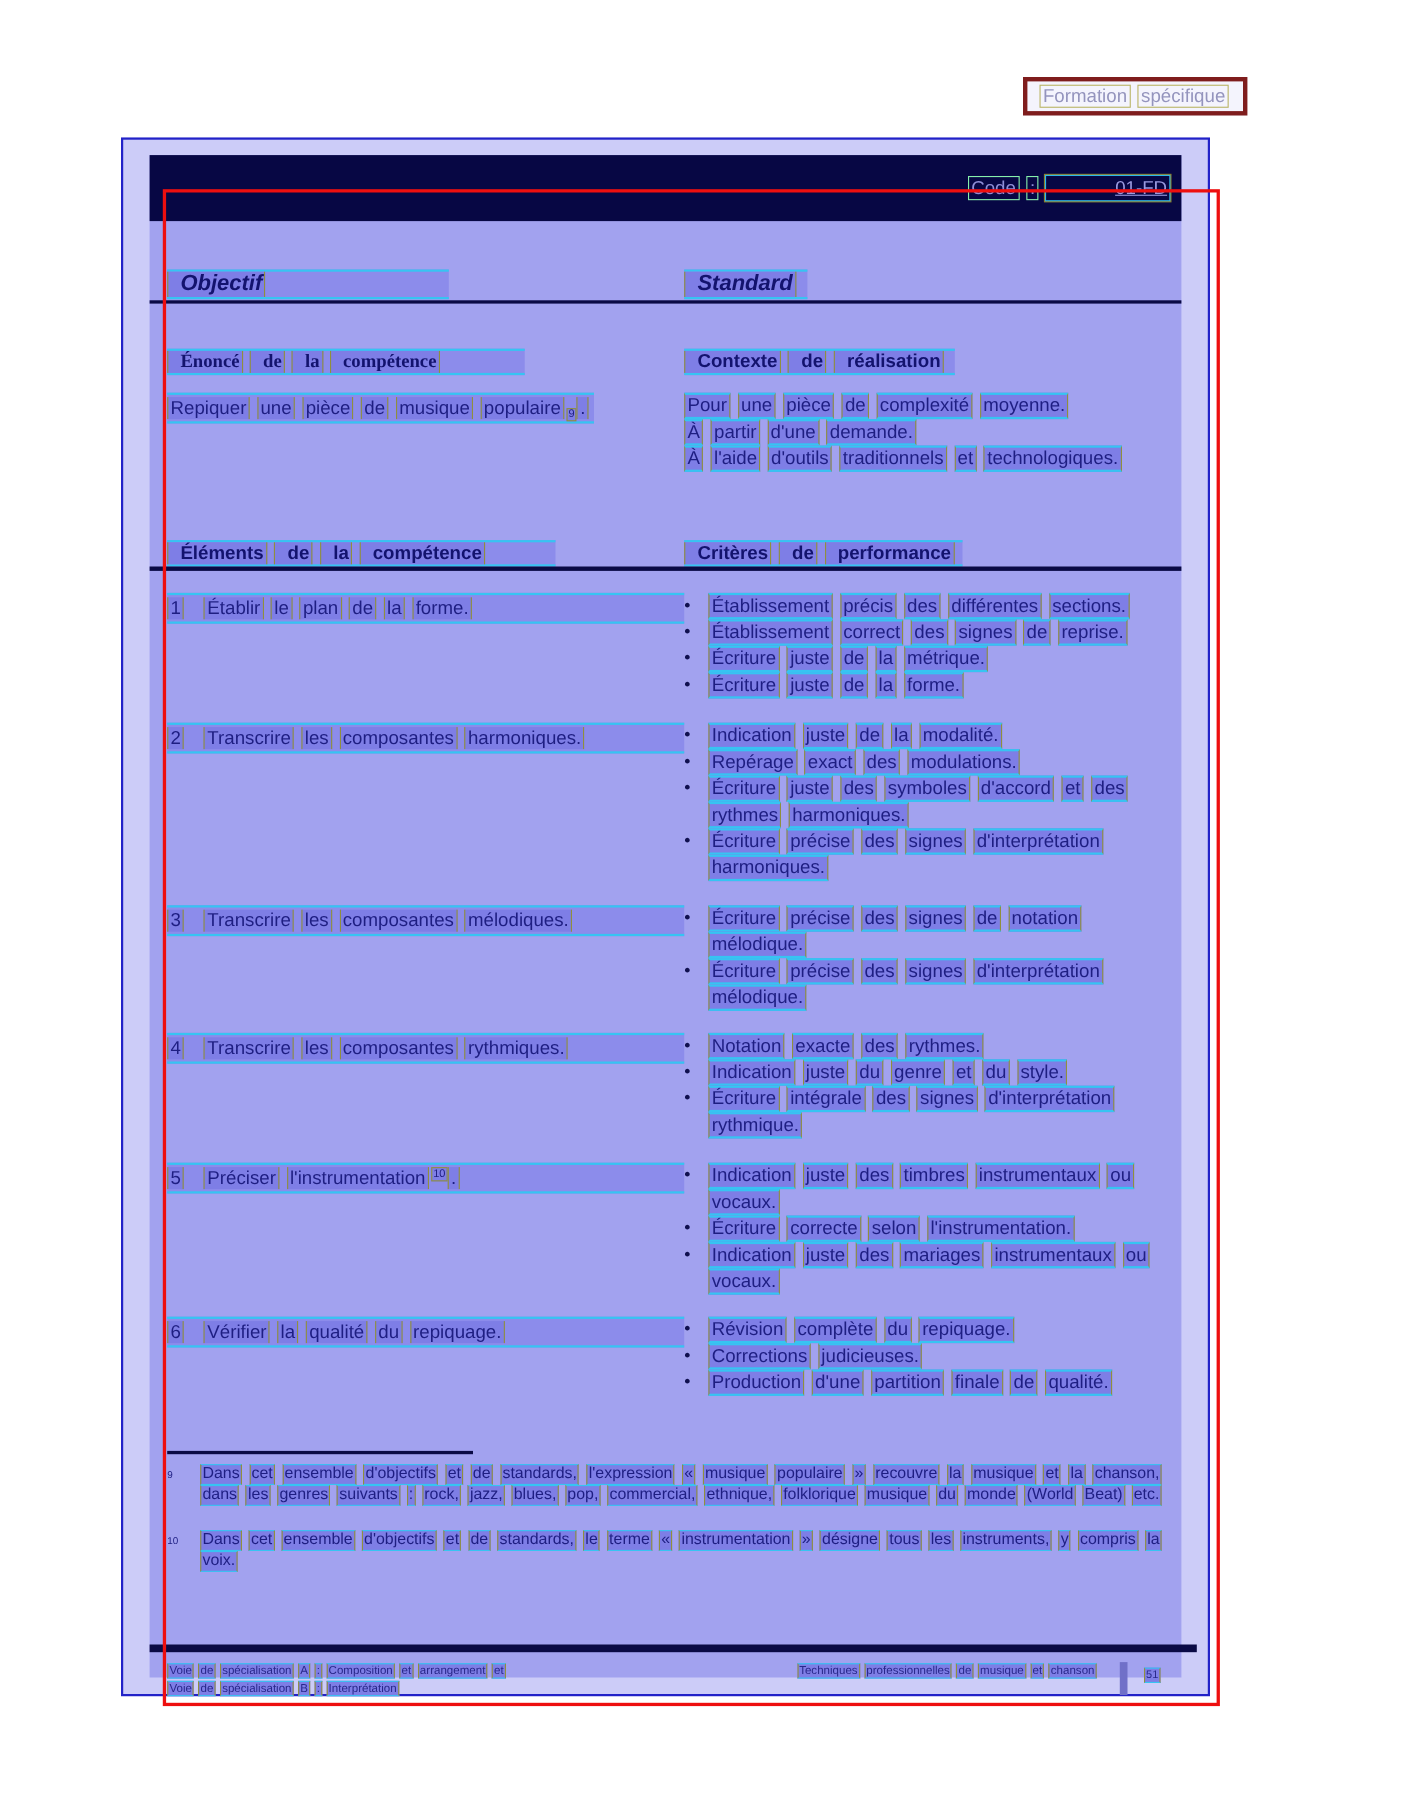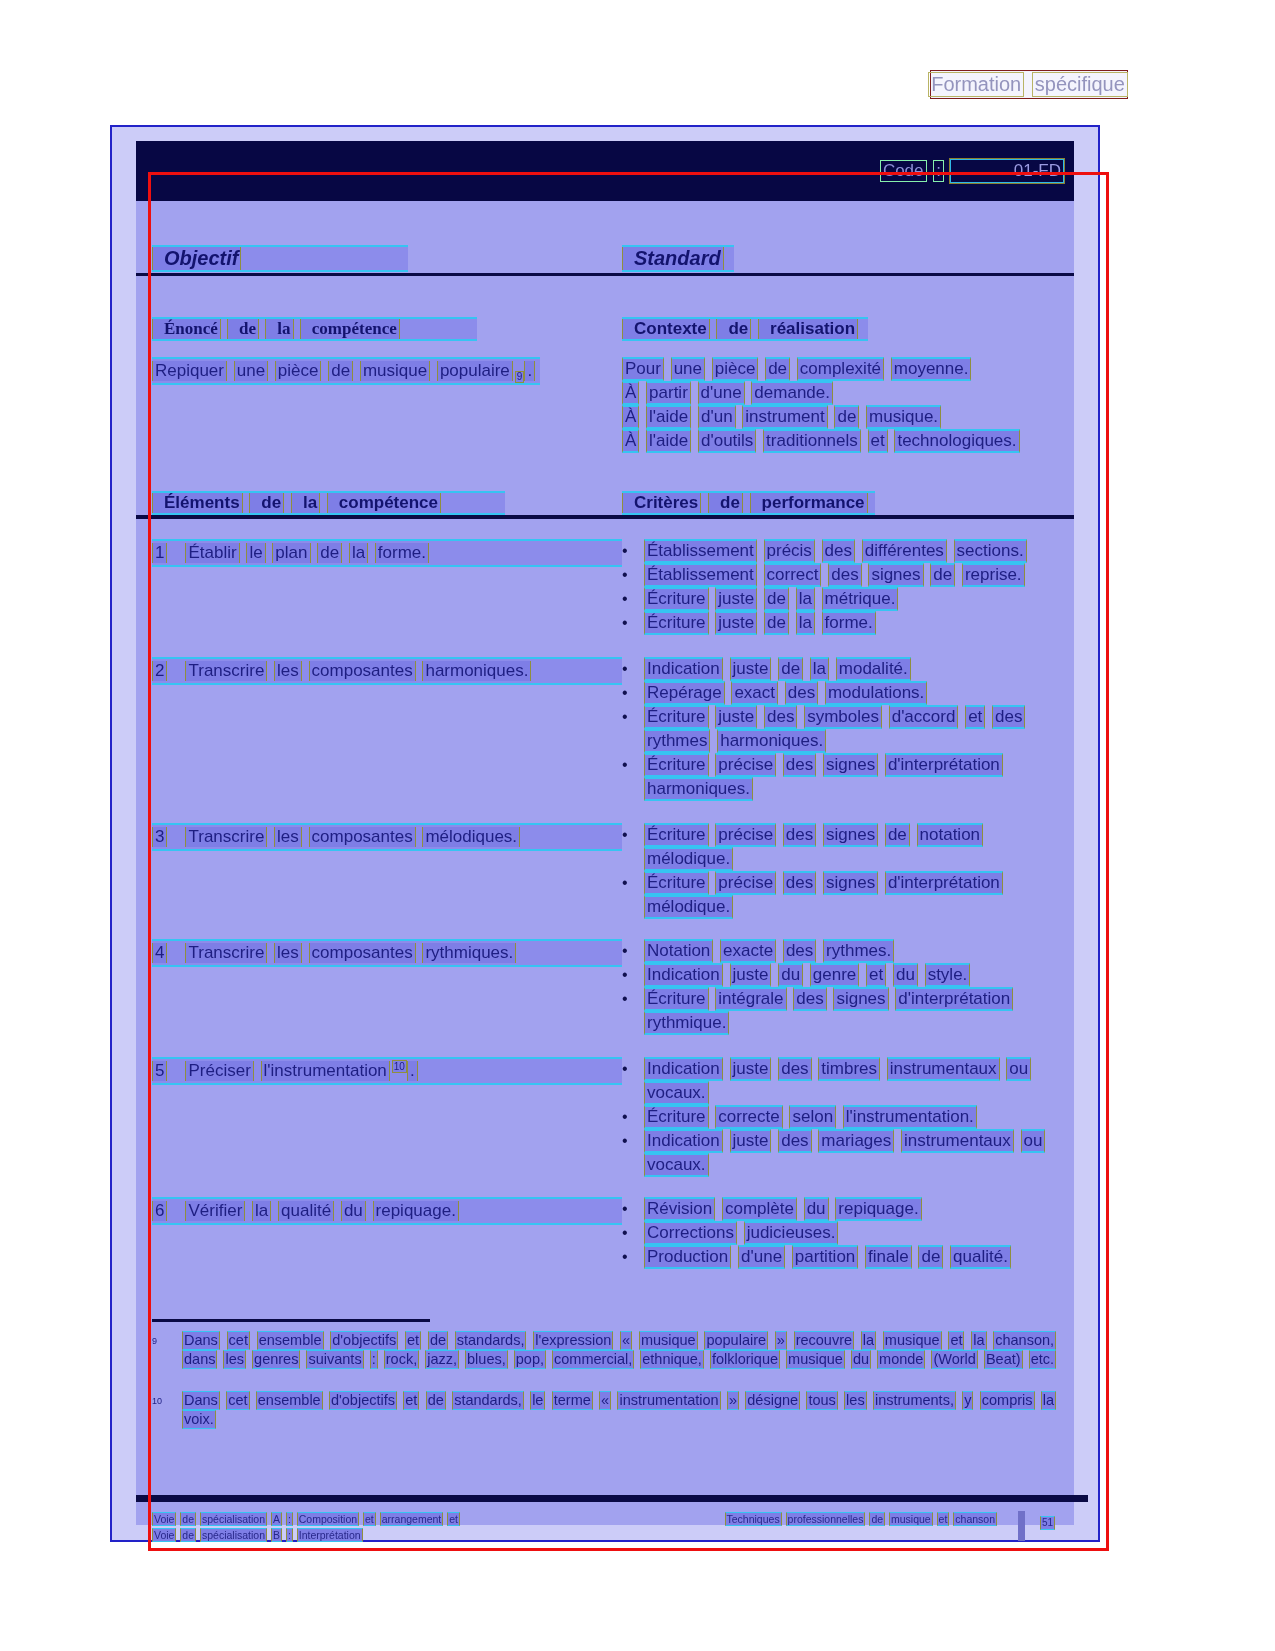--- a/index.html
+++ b/index.html
@@ -4,44 +4,44 @@
 <style>
   html,body{margin:0;padding:0;}
   body{
     width:1275px;height:1651px;position:relative;background:#ffffff;
     font-family:"Liberation Sans","DejaVu Sans",sans-serif;
     color:#1e1e82;overflow:hidden;
   }
   
   .form-box{
     position:absolute;left:930px;top:70px;width:196px;height:27px;
-    border:1px solid #7f1d1d;background:#f4f4fd;
+    border:4px solid #7f1d1d;background:#f4f4fd;
     display:flex;align-items:center;justify-content:center;
-    font-size:20px;color:#9494bd;white-space:nowrap;text-align:right;
+    font-size:17px;color:#9494bd;white-space:nowrap;text-align:right;
   }
   .form-box .w{background:transparent;border:1px solid #b9b465;border-top-width:1px;border-bottom-width:1px;color:#9494bd;}
 
   
   .page{
     position:absolute;left:110px;top:125px;width:986px;height:1413px;
     background:#ccccf8;border:2px solid #2222c8;
   }
   .panel{
     position:absolute;left:24px;top:14px;width:938px;height:1384px;
     background:#a2a2ef;
   }
   .navy-band{
     position:absolute;left:0;top:0;width:100%;height:60px;background:#070744;
     display:flex;align-items:center;justify-content:flex-end;
     font-size:17px;color:#8f8fd8;padding-right:10px;box-sizing:border-box;
   }
   .navy-band .w{background:transparent;border:1px solid #86efac;color:#8f8fd8;}
   .code-value-box{
     display:inline-block;width:108px;margin-left:4px;border:1px solid #2fb9e8;
-    box-shadow:0 0 0 1px #8a8030;text-align:right;color:#9a9ae0;padding:1px 2px;
+    box-shadow:0 0 0 1px #8a8030;text-align:right;color:#9a9ae0;padding:1px 2px;text-decoration:underline;
   }
 
   
   .w{
     display:inline-block;background:#7e7ee6;border:1px solid #8f8f3e;
     border-top:2px solid #36c4f2;border-bottom:2px solid #36c4f2;
     padding:0 2px;margin:0 2px 0 0;line-height:1.15;
   }
   .hl-sup{
     font-size:10px;vertical-align:6px;background:#7e7ee6;
@@ -120,21 +120,20 @@
       <div>
         <div class="band" style="width:388px;">
           <span class="hlw"><span class="w">Repiquer</span> <span class="w">une</span> <span class="w">pièce</span> <span class="w">de</span> <span class="w">musique</span> <span class="w">populaire</span></span>
             <sup class="hl-sup">9</sup>
             <span class="hlw"><span class="w">.</span></span>
         </div>
       </div>
       <div>
         <div class="critext"><span class="hlw flowhl"><span class="w">Pour</span> <span class="w">une</span> <span class="w">pièce</span> <span class="w">de</span> <span class="w">complexité</span> <span class="w">moyenne.</span></span></div>
         <div class="critext"><span class="hlw flowhl"><span class="w">À</span> <span class="w">partir</span> <span class="w">d'une</span> <span class="w">demande.</span></span></div>
-        <div class="critext"><span class="hlw flowhl"><span class="w">À</span> <span class="w">l'aide</span> <span class="w">d'un</span> <span class="w">instrument</span> <span class="w">de</span> <span class="w">musique.</span></span></div>
         <div class="critext"><span class="hlw flowhl"><span class="w">À</span> <span class="w">l'aide</span> <span class="w">d'outils</span> <span class="w">traditionnels</span> <span class="w">et</span> <span class="w">technologiques.</span></span></div>
       </div>
     </div>
 
     <div class="abs grid2 sechead" style="top:350px;">
       <div><span class="inlineband" style="padding-right:62px;"><span class="hlw"><span class="w">Éléments</span> <span class="w">de</span> <span class="w">la</span> <span class="w">compétence</span></span></span></div>
       <div><span class="inlineband" style="padding-right:5px;"><span class="hlw"><span class="w">Critères</span> <span class="w">de</span> <span class="w">performance</span></span></span></div>
     </div>
     <div class="rule" style="top:374px;height:4px;"></div>
 

